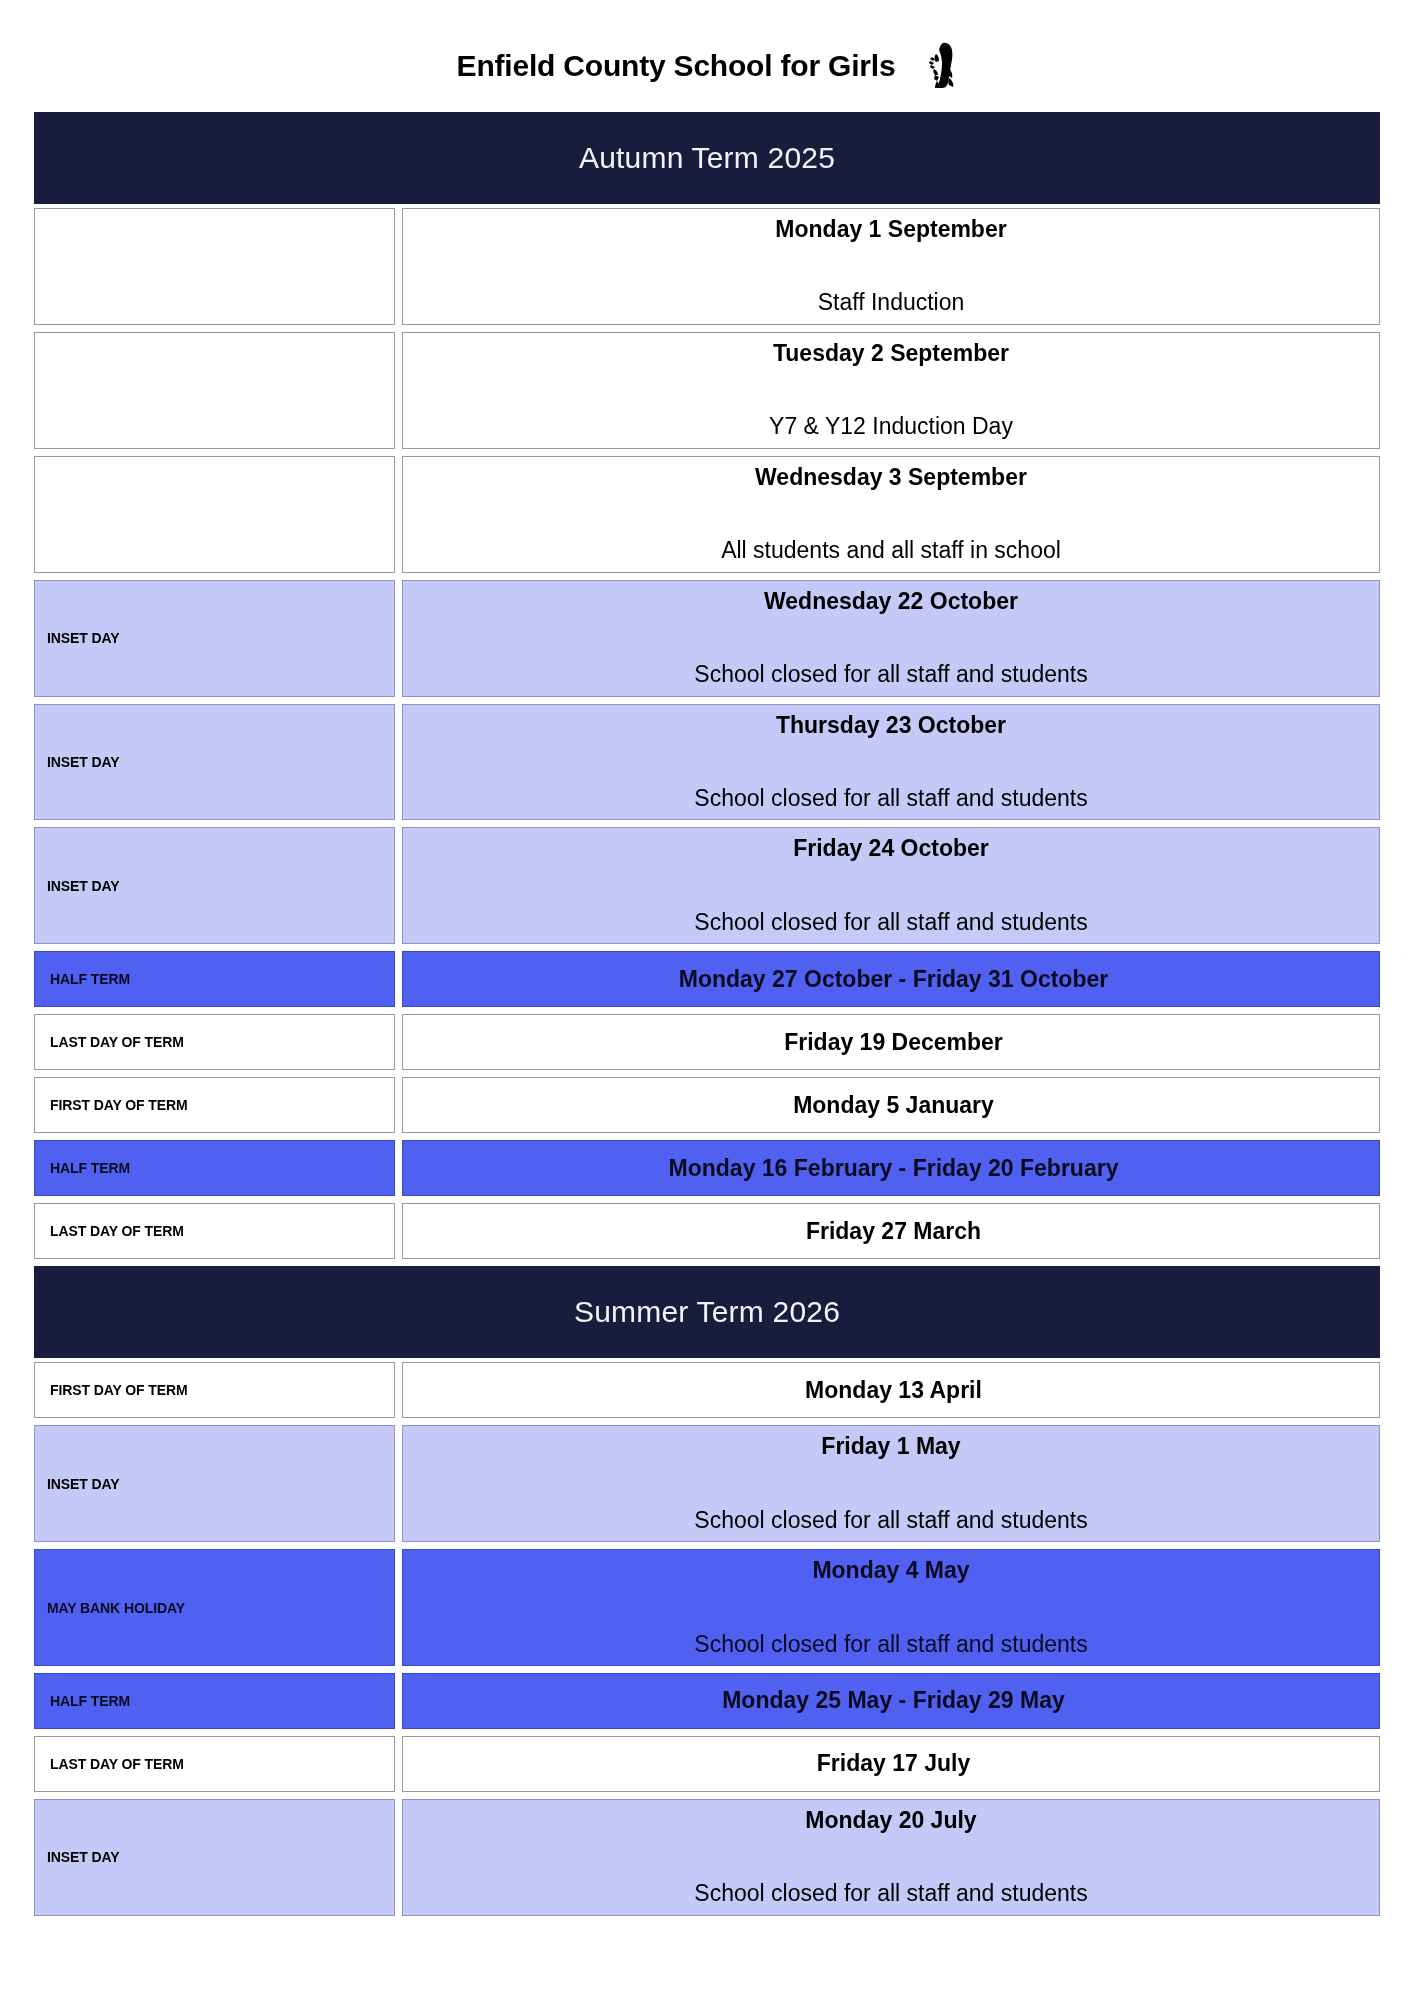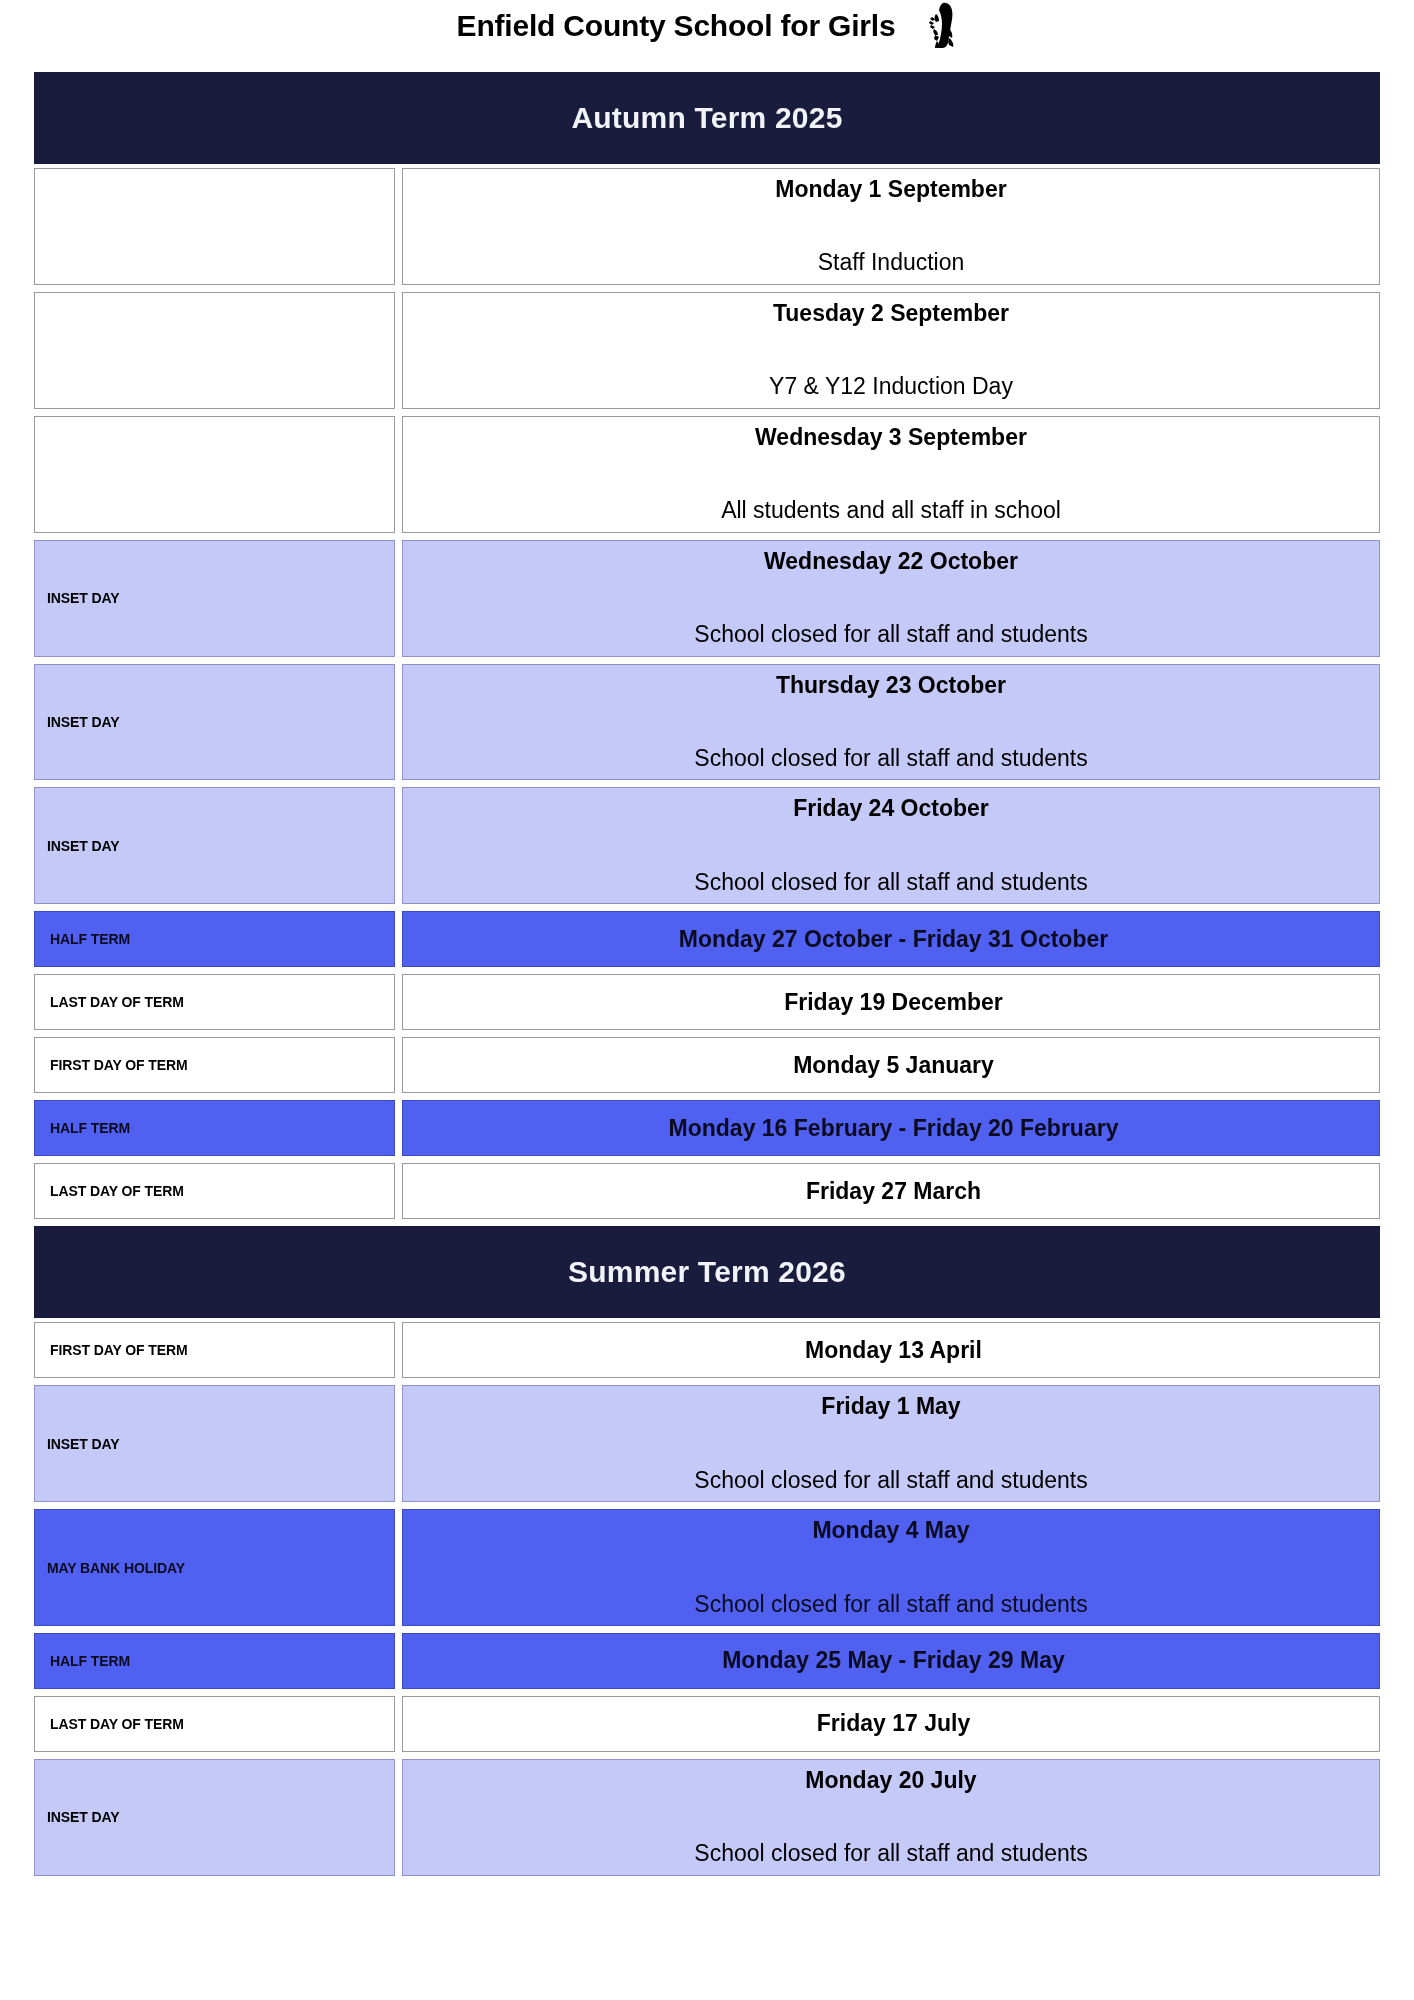--- a/index.html
+++ b/index.html
@@ -19,20 +19,21 @@
     padding: 0;
     position: relative;
   }
 
   
   .doc-header {
     display: flex;
     align-items: center;
     justify-content: center;
     gap: 28px;
+    padding-top: 40px;
     padding-bottom: 22px;
   }
   .doc-title {
     font-size: 30px;
     font-weight: bold;
     letter-spacing: -0.2px;
     line-height: 1.1;
     white-space: nowrap;
   }
   .crest {
@@ -45,21 +46,21 @@
   
   .cal {
     width: 1346px;
     margin: 0 auto;
     padding: 0 0 10px 0;
   }
   .term-bar {
     background: #1a1c3d;
     color: #f2f3f8;
     font-size: 30px;
-    font-weight: bold;
+    font-weight: normal;
     text-align: center;
     height: 92px;
     line-height: 92px;
     margin-bottom: 4px;
     letter-spacing: 0.2px;
   }
   .row {
     display: flex;
     gap: 7px;
     margin-bottom: 7px;

